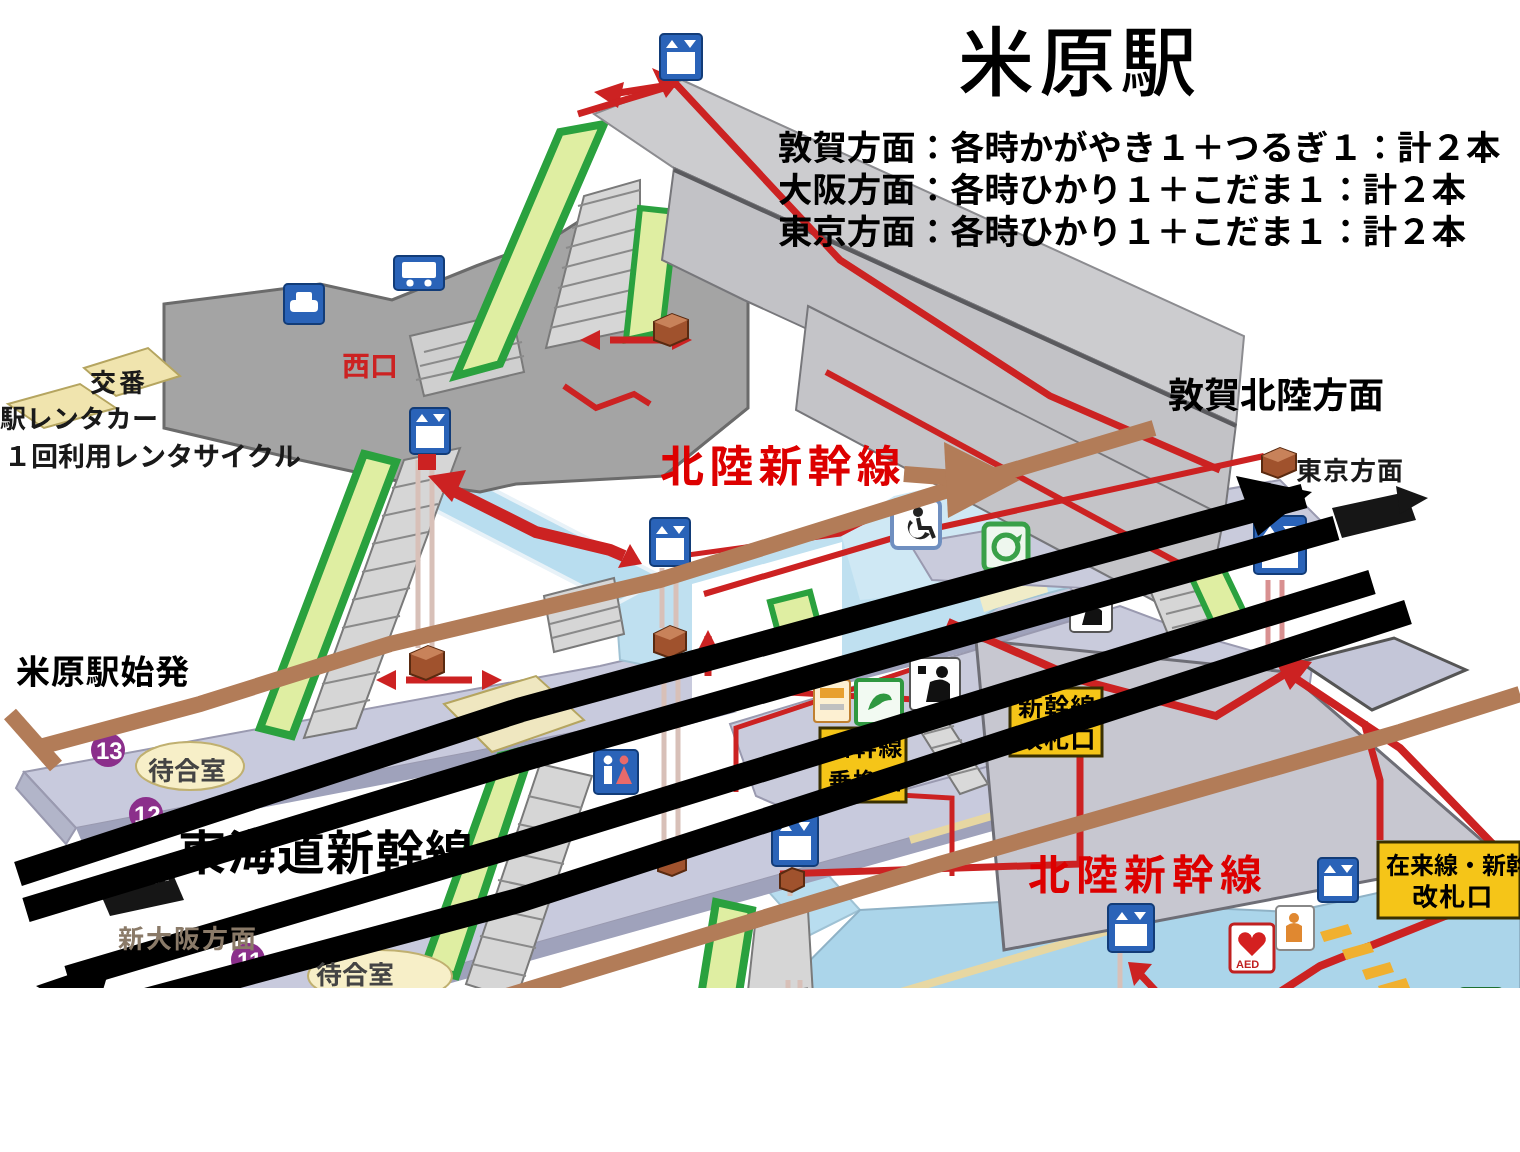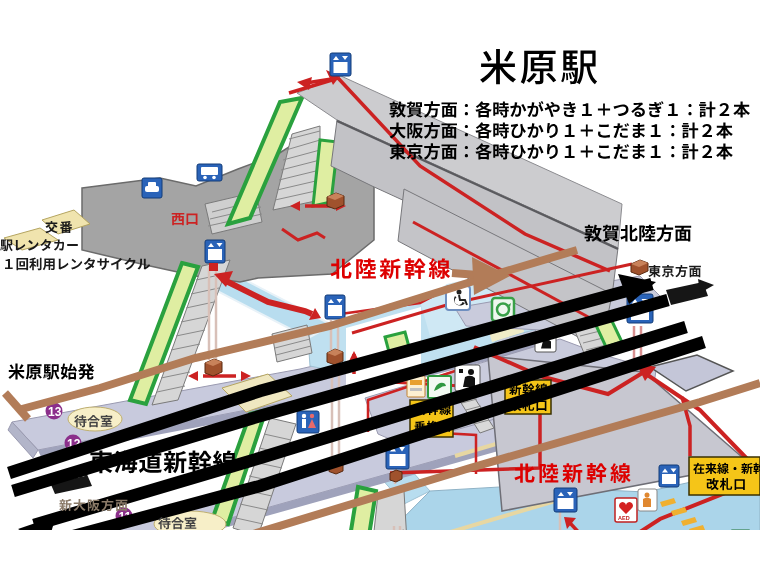--- a/index.html
+++ b/index.html
@@ -1,16 +1,16 @@
 <!DOCTYPE html>
 <html><head>
 <meta charset="utf-8">
 <style>
 html,body{margin:0;padding:0;background:#fff;}
-#c{position:relative;width:760px;height:494px;overflow:hidden;margin-top:36px;}
+#c{position:relative;width:760px;height:494px;overflow:hidden;}
 </style>
 </head>
 <body>
 <div id="c">
 <svg width="760" height="576" viewBox="0 0 760 576" xmlns="http://www.w3.org/2000/svg">
 <rect width="760" height="576" fill="#ffffff"></rect>
 
 <g id="floors">
 
 <polygon points="12,386 300,333 520,282 545,302 330,358 38,414" fill="#c8cadd" stroke="#9a9ab0" stroke-width="1"></polygon>

